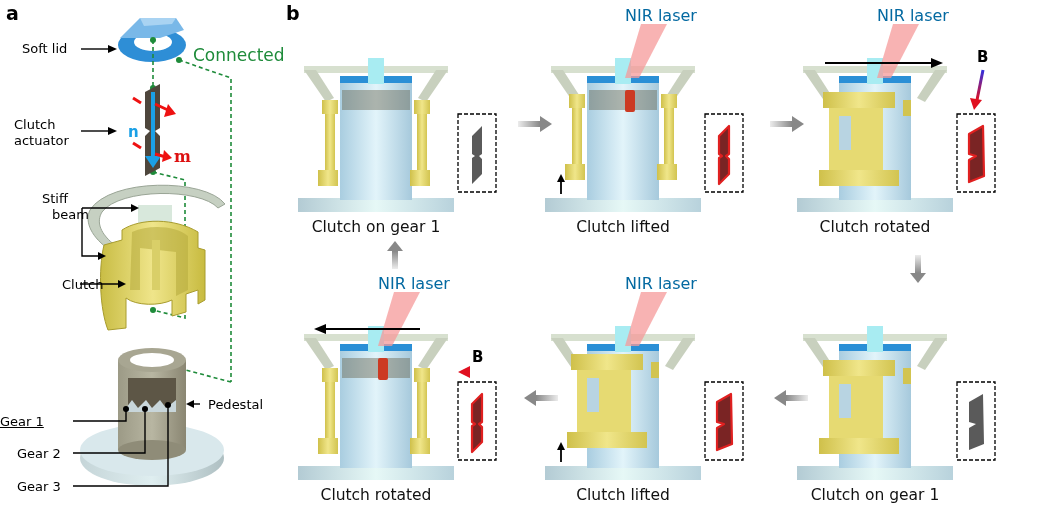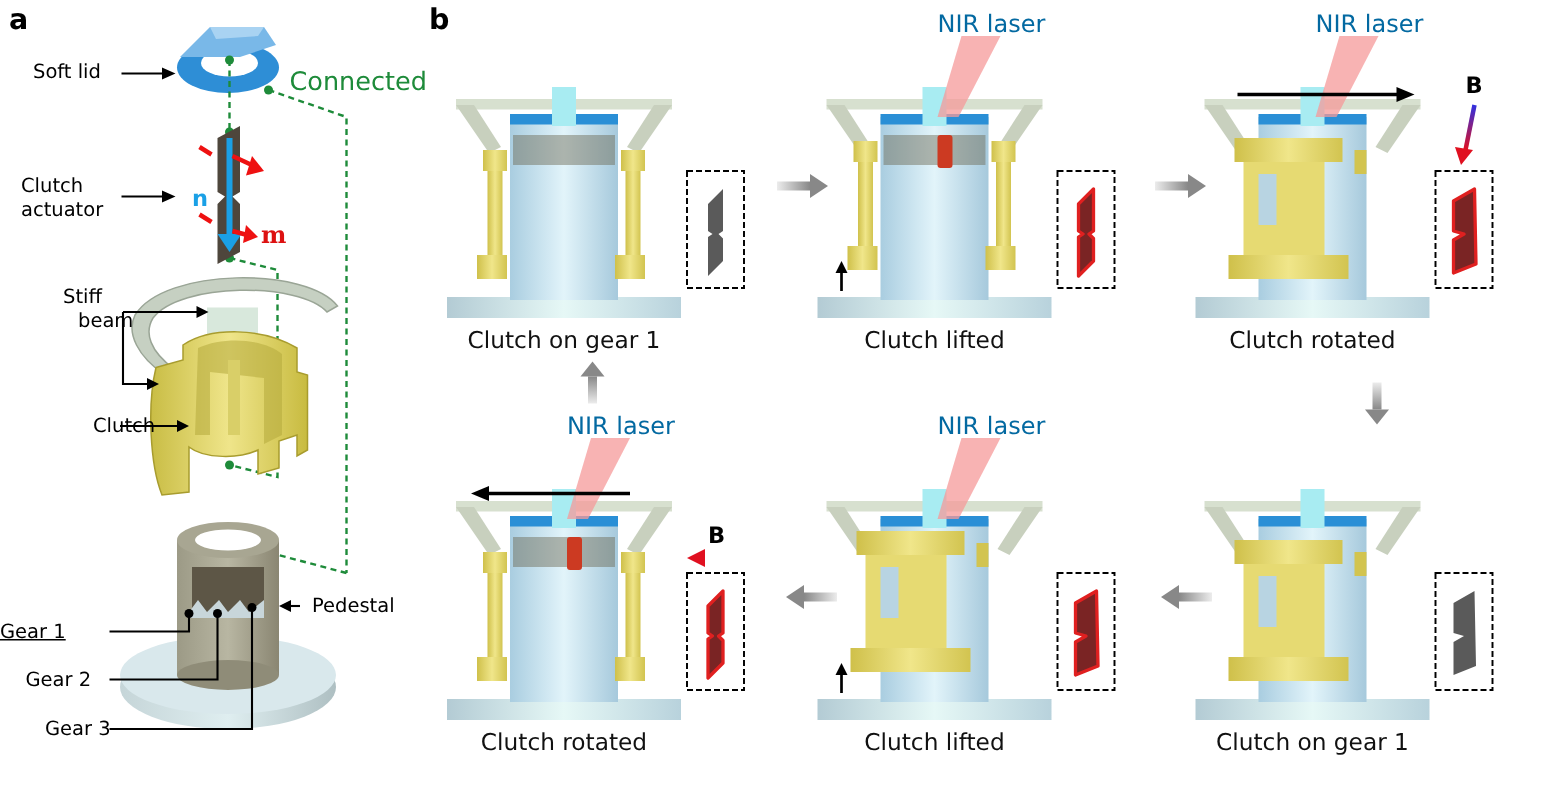--- a/index.html
+++ b/index.html
@@ -123,21 +123,21 @@
 <div class="abs lbl" style="left:14px;top:117px;">Clutch</div>
 <div class="abs lbl" style="left:14px;top:133px;">actuator</div>
 <div class="abs" style="left:128px;top:123px;font-weight:bold;font-size:15px;color:#1aa0e6;">n</div>
 <div class="abs" style="left:174px;top:147px;font-family:'DejaVu Serif',serif;font-weight:bold;font-size:16px;color:#d11;">m</div>
 <div class="abs lbl" style="left:42px;top:191px;">Stiff</div>
 <div class="abs lbl" style="left:28px;top:207px;margin-left:24px;">beam</div>
 <div class="abs lbl" style="left:26px;top:277px;margin-left:36px;">Clutch</div>
 <div class="abs lbl" style="left:208px;top:397px;">Pedestal</div>
 <div class="abs lbl" style="left:0;top:414px;text-decoration:underline;">Gear 1</div>
 <div class="abs lbl" style="left:17px;top:446px;">Gear 2</div>
-<div class="abs lbl" style="left:17px;top:479px;margin-left:13px;">Gear 3</div>
+<div class="abs lbl" style="left:17px;top:479px;">Gear 3</div>
 
 <svg width="1040" height="524" id="seq-svg">
   <defs>
     <linearGradient id="gCyl" x1="0" x2="1">
       <stop offset="0" stop-color="#a9cde0"></stop>
         <stop offset="0.5" stop-color="#e2f4fa"></stop>
         <stop offset="1" stop-color="#a6c9dc"></stop>
     </linearGradient>
     <linearGradient id="gPlate" x1="0" x2="1">
       <stop offset="0" stop-color="#b3cbd4"></stop>

